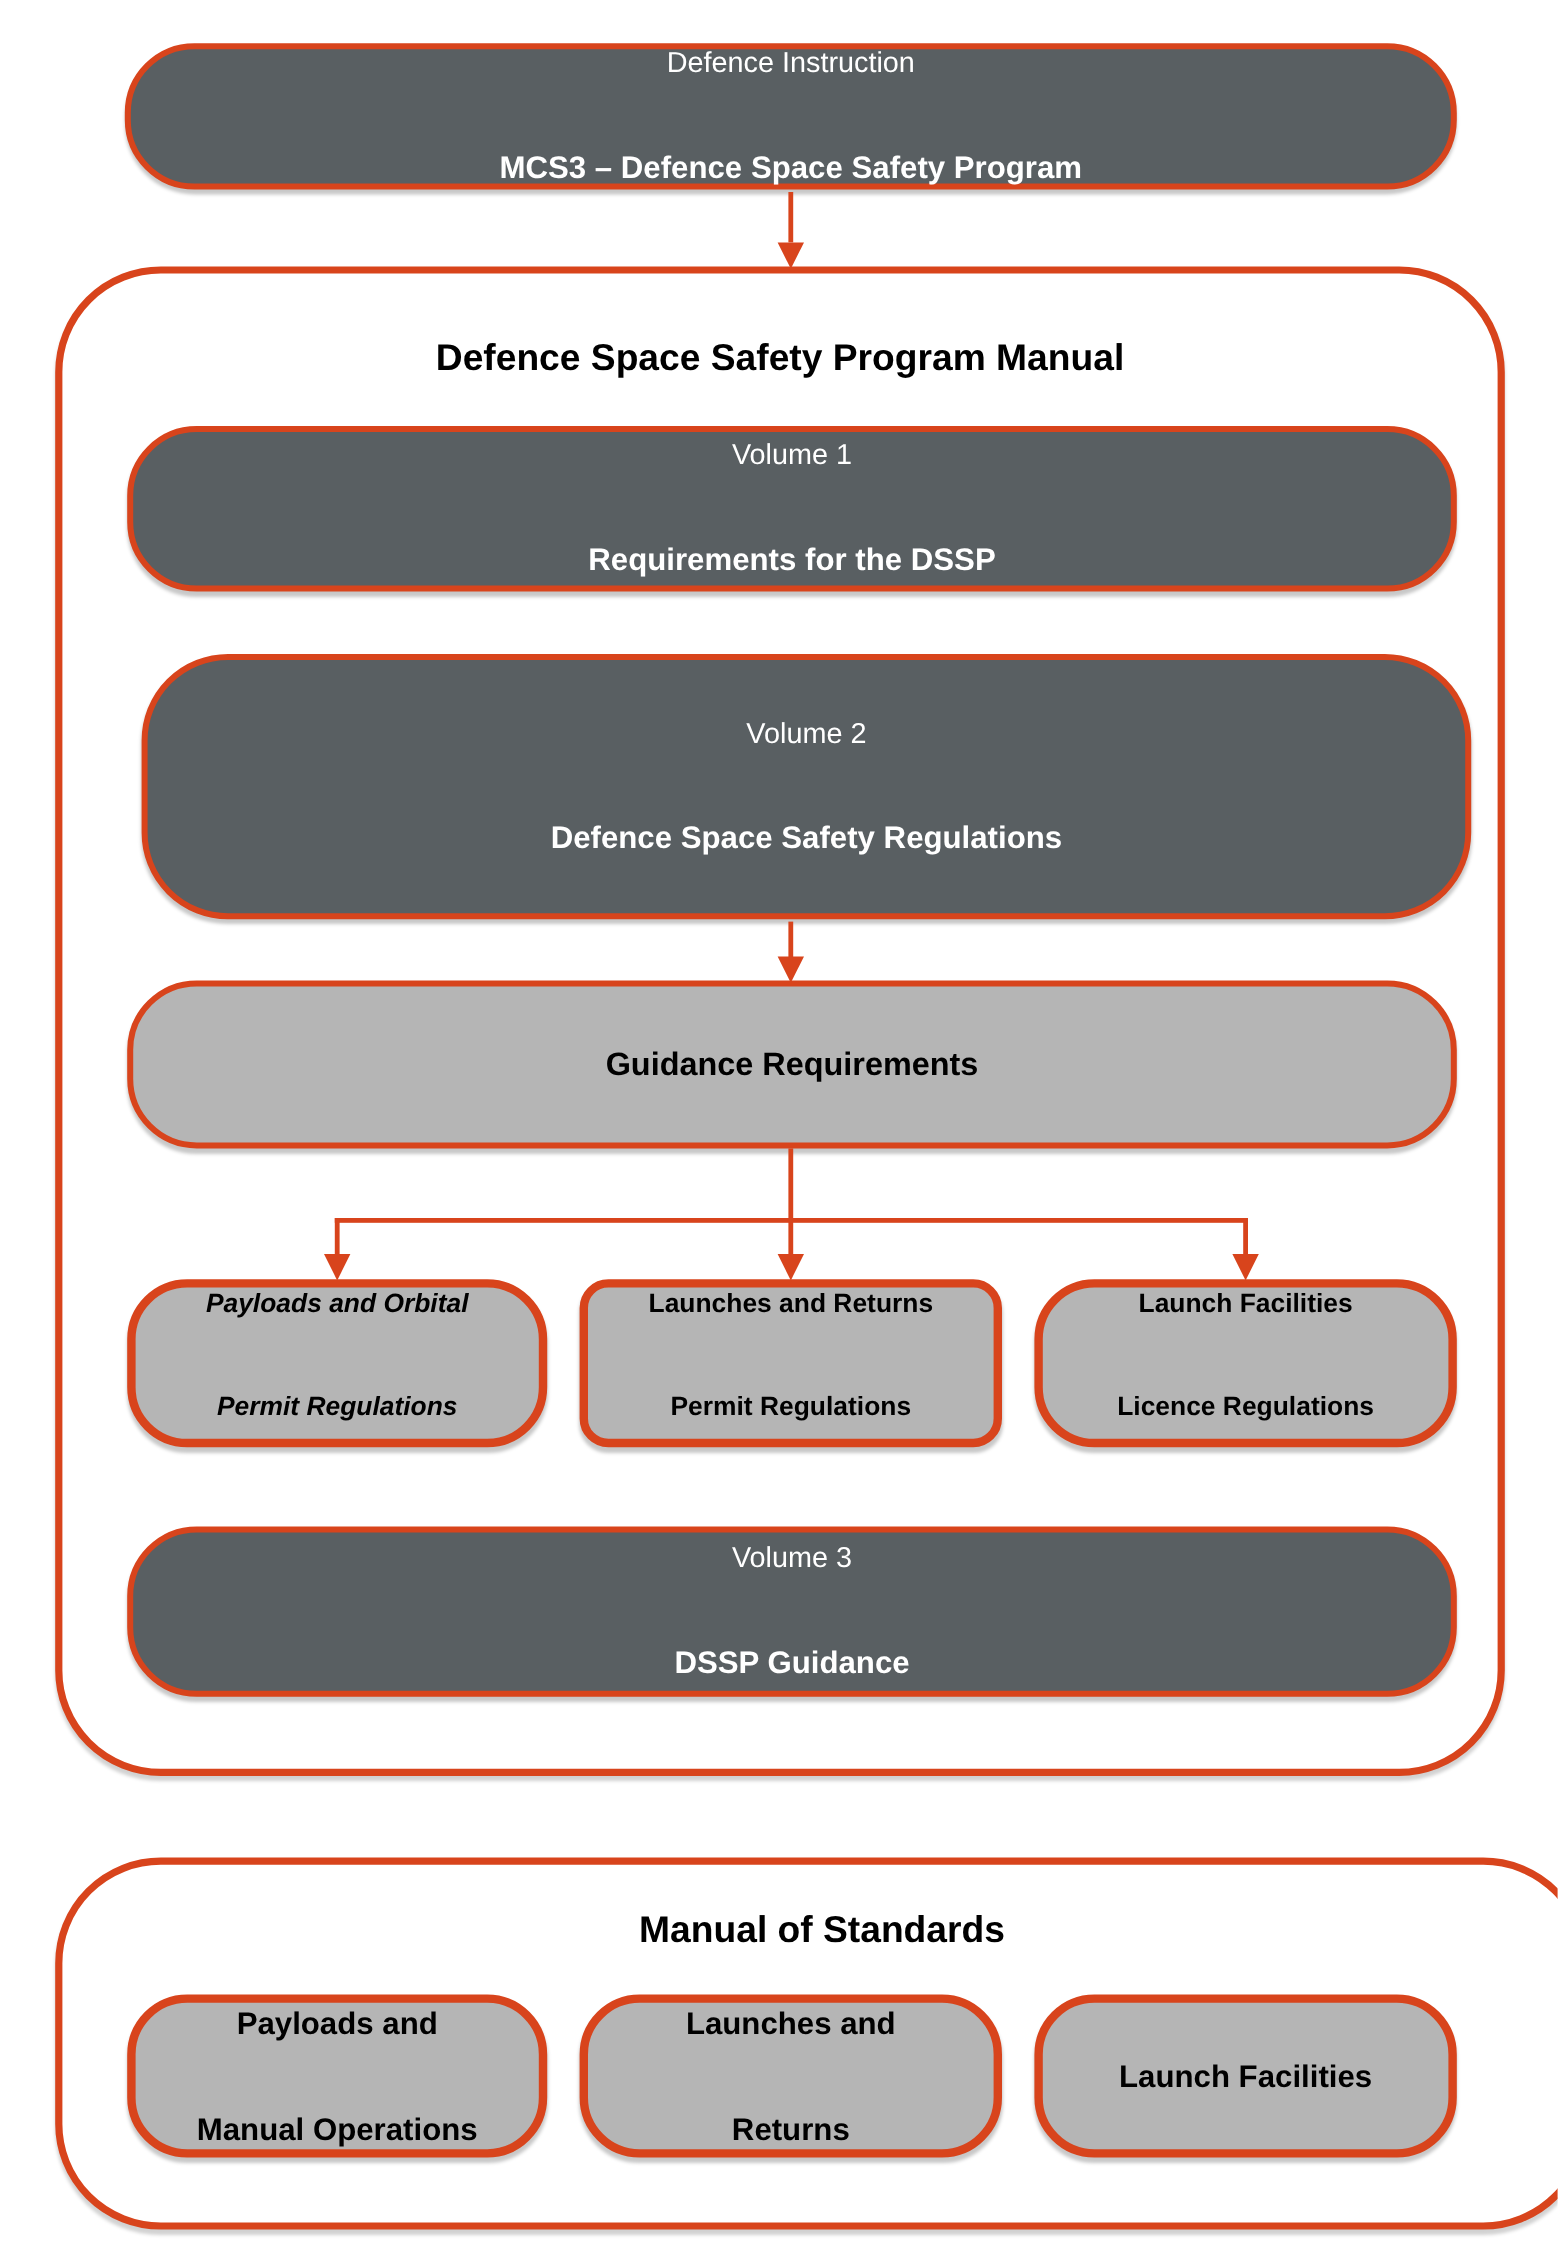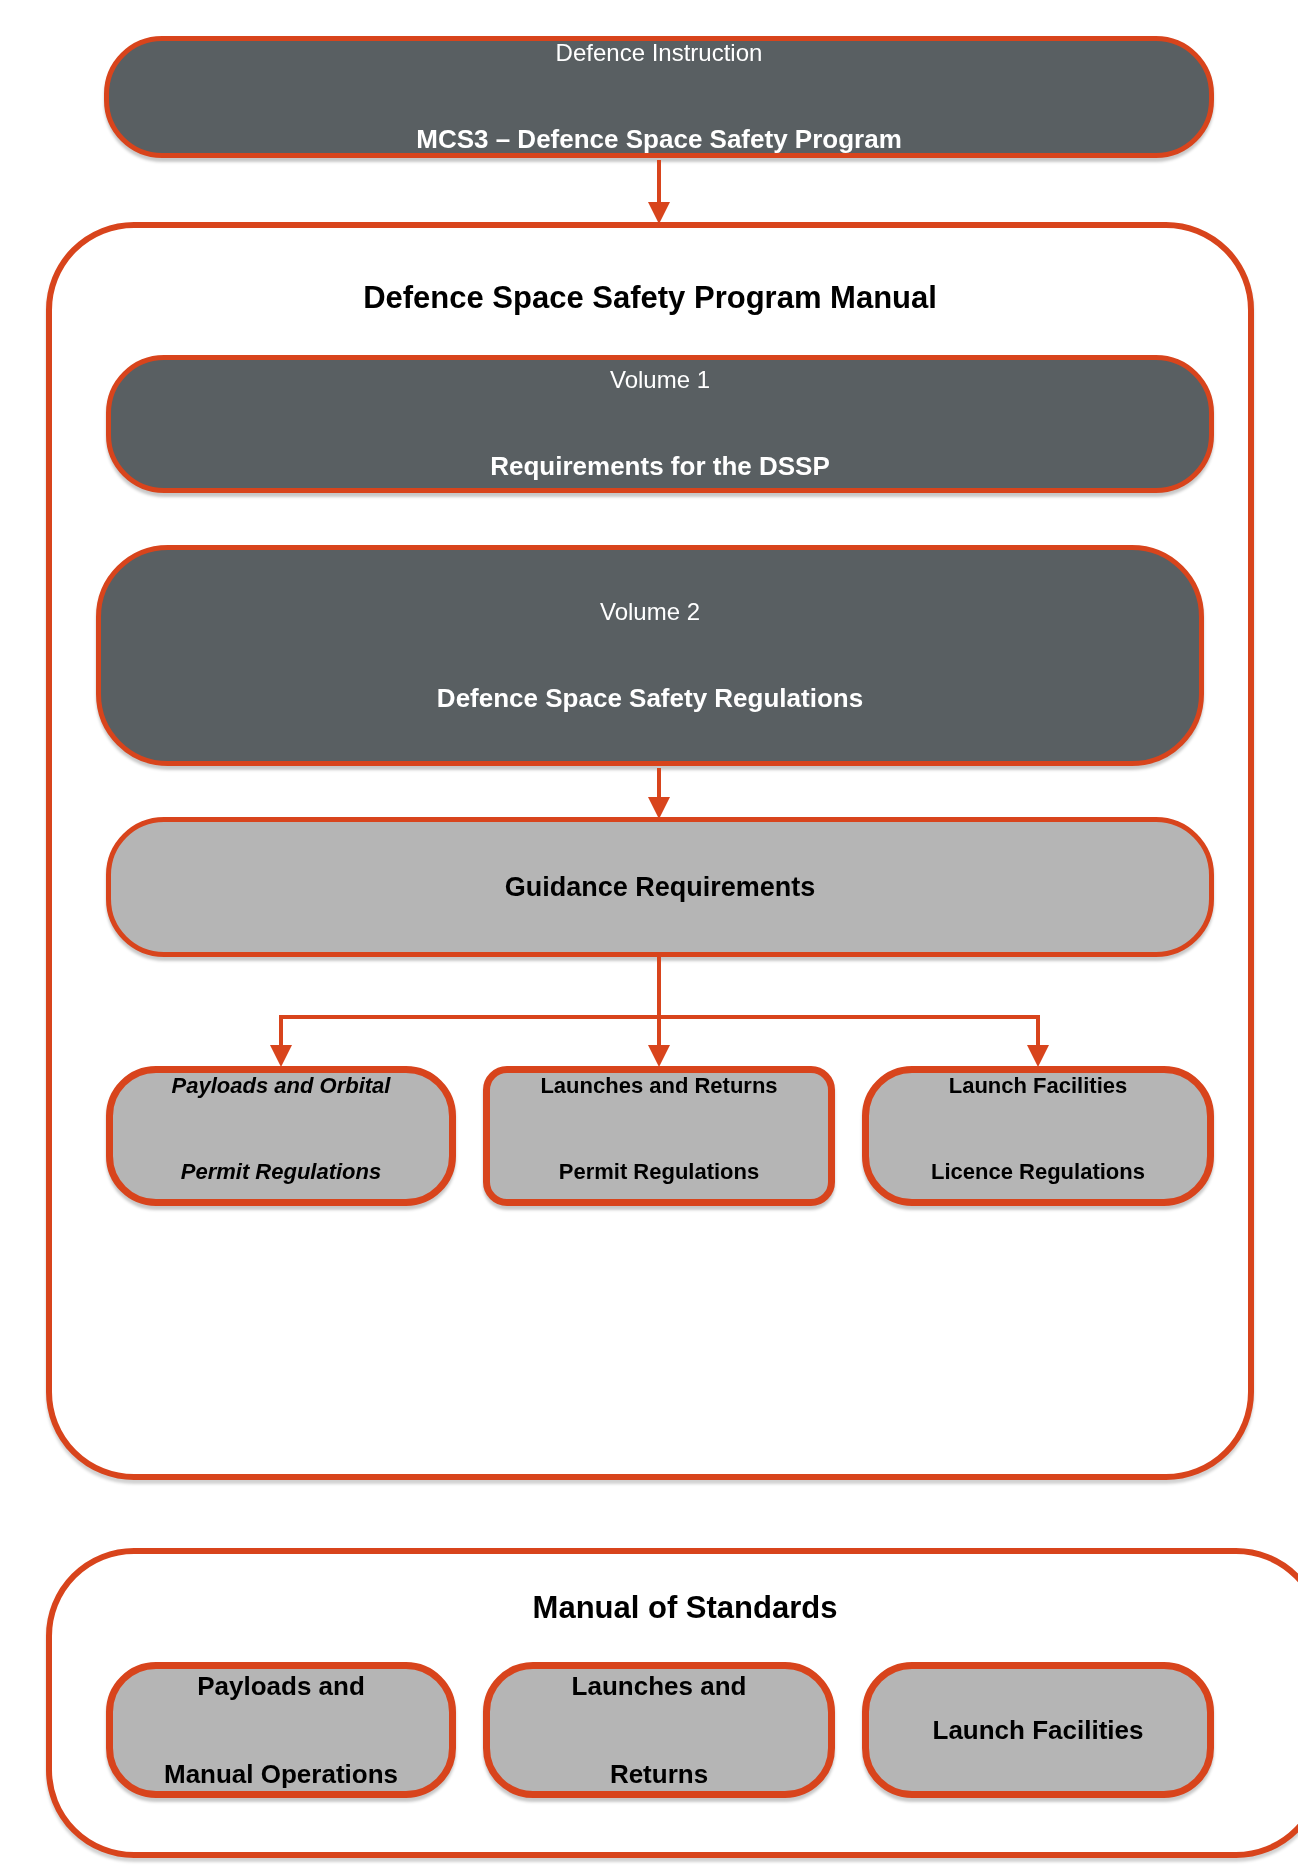--- a/index.html
+++ b/index.html
@@ -76,21 +76,21 @@
 
 <div class="outer" style="left:46px; top:222px; width:1208px; height:1258px;">
 
   <div class="outer-title" style="top:52px;">Defence Space Safety Program Manual</div>
 
   <div class="pill dark" style="left:54px; top:127px; width:1108px; height:138px;">
     <div class="line-sub">Volume 1</div>
     <div class="line-main">Requirements for the DSSP</div>
   </div>
 
-  <div class="pill dark" style="left:44px; top:317px; width:1108px; height:221px; border-radius:72px;">
+  <div class="pill dark" style="left:66px; top:317px; width:1108px; height:221px; border-radius:72px;">
     <div class="line-sub">Volume 2</div>
     <div class="line-main">Defence Space Safety Regulations</div>
   </div>
 
   <div class="stem" style="left:605px; top:540px; width:4px; height:30px;"></div>
   <div class="head" style="left:596px; top:569px;"></div>
 
   <div class="pill light" style="left:54px; top:589px; width:1108px; height:140px;">
     <div class="gr-label">Guidance Requirements</div>
   </div>
@@ -109,20 +109,24 @@
   </div>
   <div class="pill light" style="left:431px; top:838px; width:352px; height:140px; border-radius:24px; border-width:7px; padding-bottom:14px;">
     <div class="reg-line">Launches and Returns</div>
     <div class="reg-line">Permit Regulations</div>
   </div>
   <div class="pill light" style="left:810px; top:838px; width:352px; height:140px; border-radius:50px; border-width:7px; padding-bottom:14px;">
     <div class="reg-line">Launch Facilities</div>
     <div class="reg-line">Licence Regulations</div>
   </div>
 
+  <div class="pill dark" style="left:54px; top:1044px; width:1108px; height:142px;">
+    <div class="line-sub">Volume 3</div>
+    <div class="line-main">DSSP Guidance</div>
+  </div>
 </div>
 
 <div class="outer" style="left:46px; top:1548px; width:1278px; height:310px;">
 
   <div class="outer-title" style="top:36px;">Manual of Standards</div>
 
   <div class="pill light" style="left:54px; top:108px; width:350px; height:136px; border-radius:50px; border-width:7px;">
     <div class="mos-line">Payloads and</div>
     <div class="mos-line">Manual Operations</div>
   </div>

